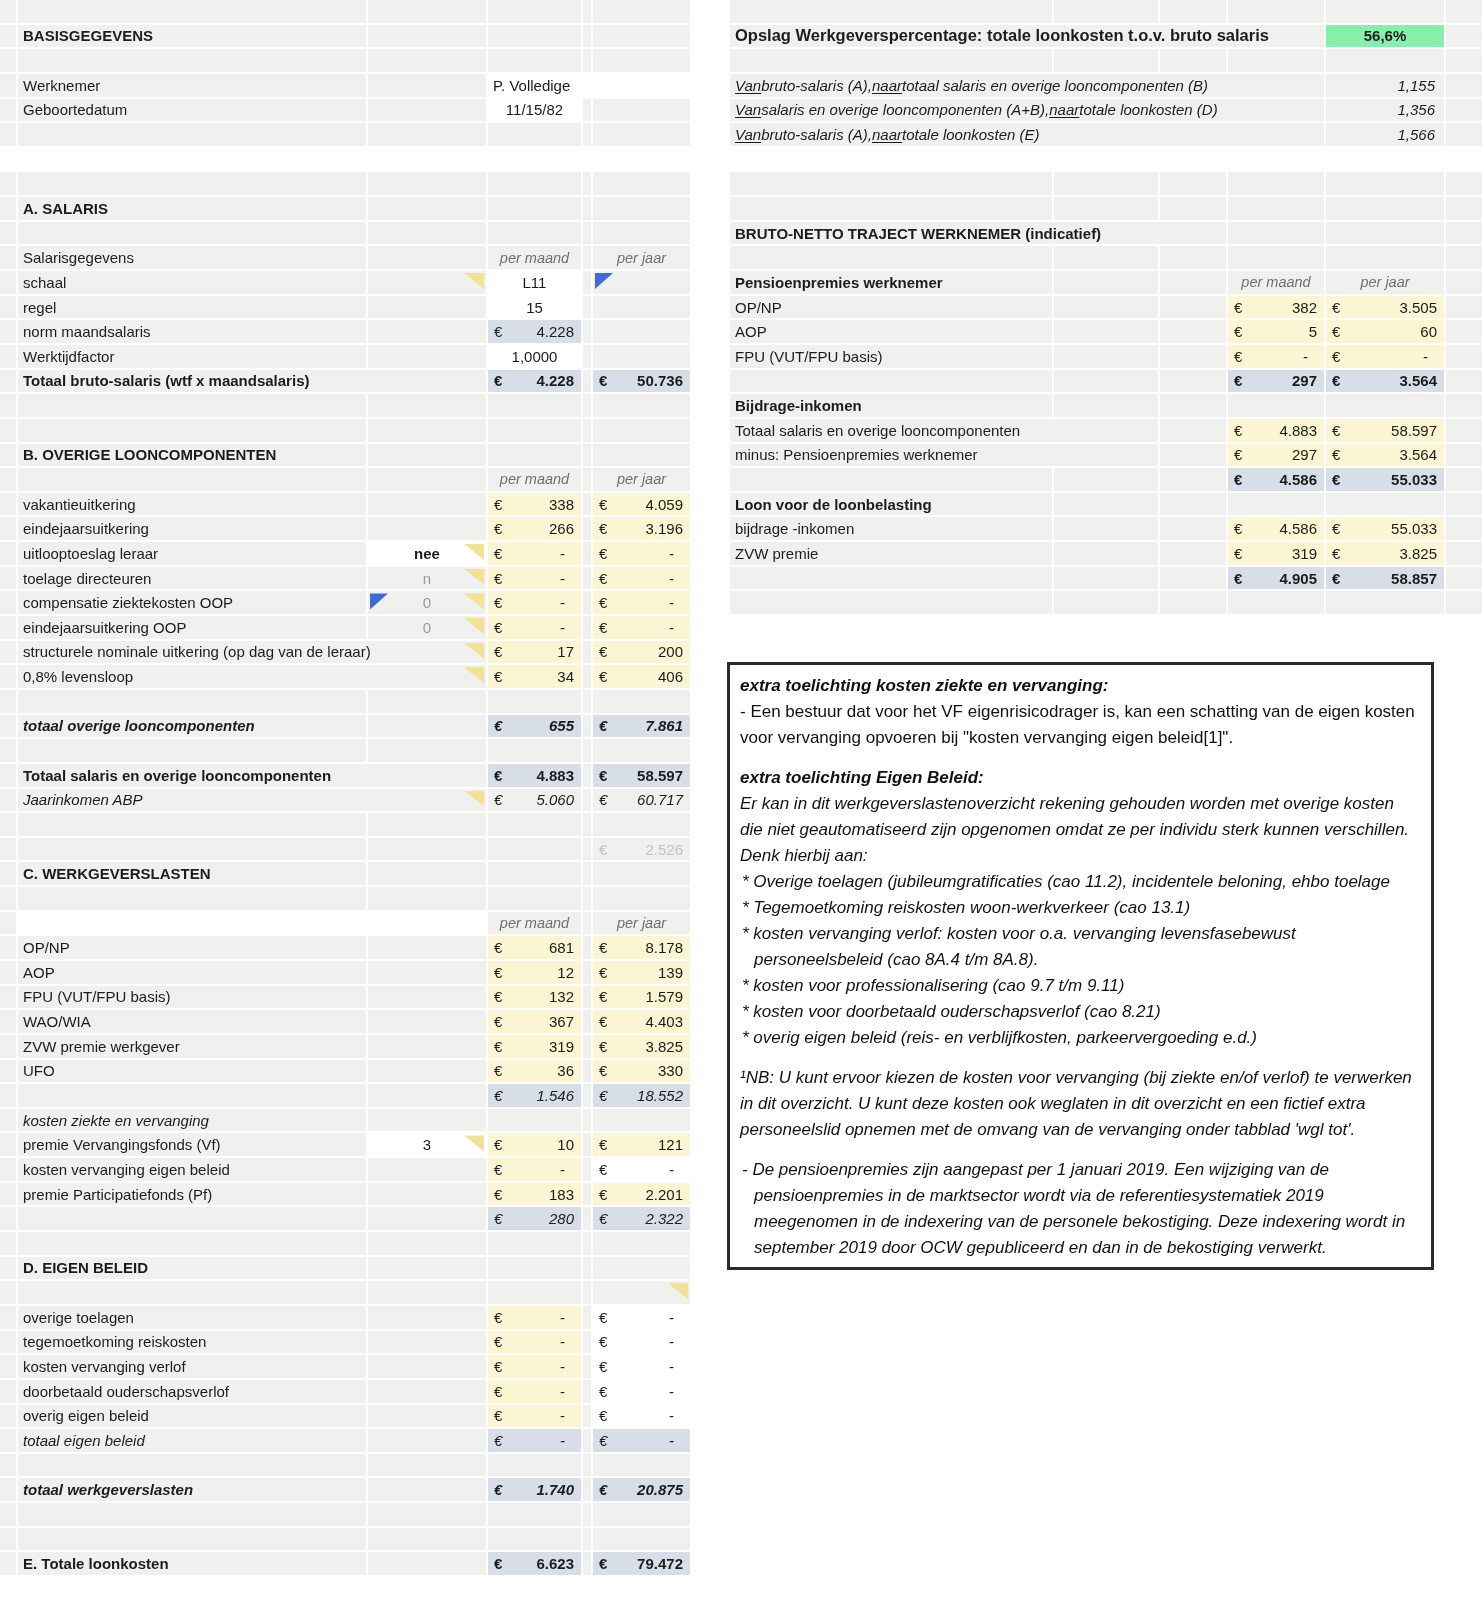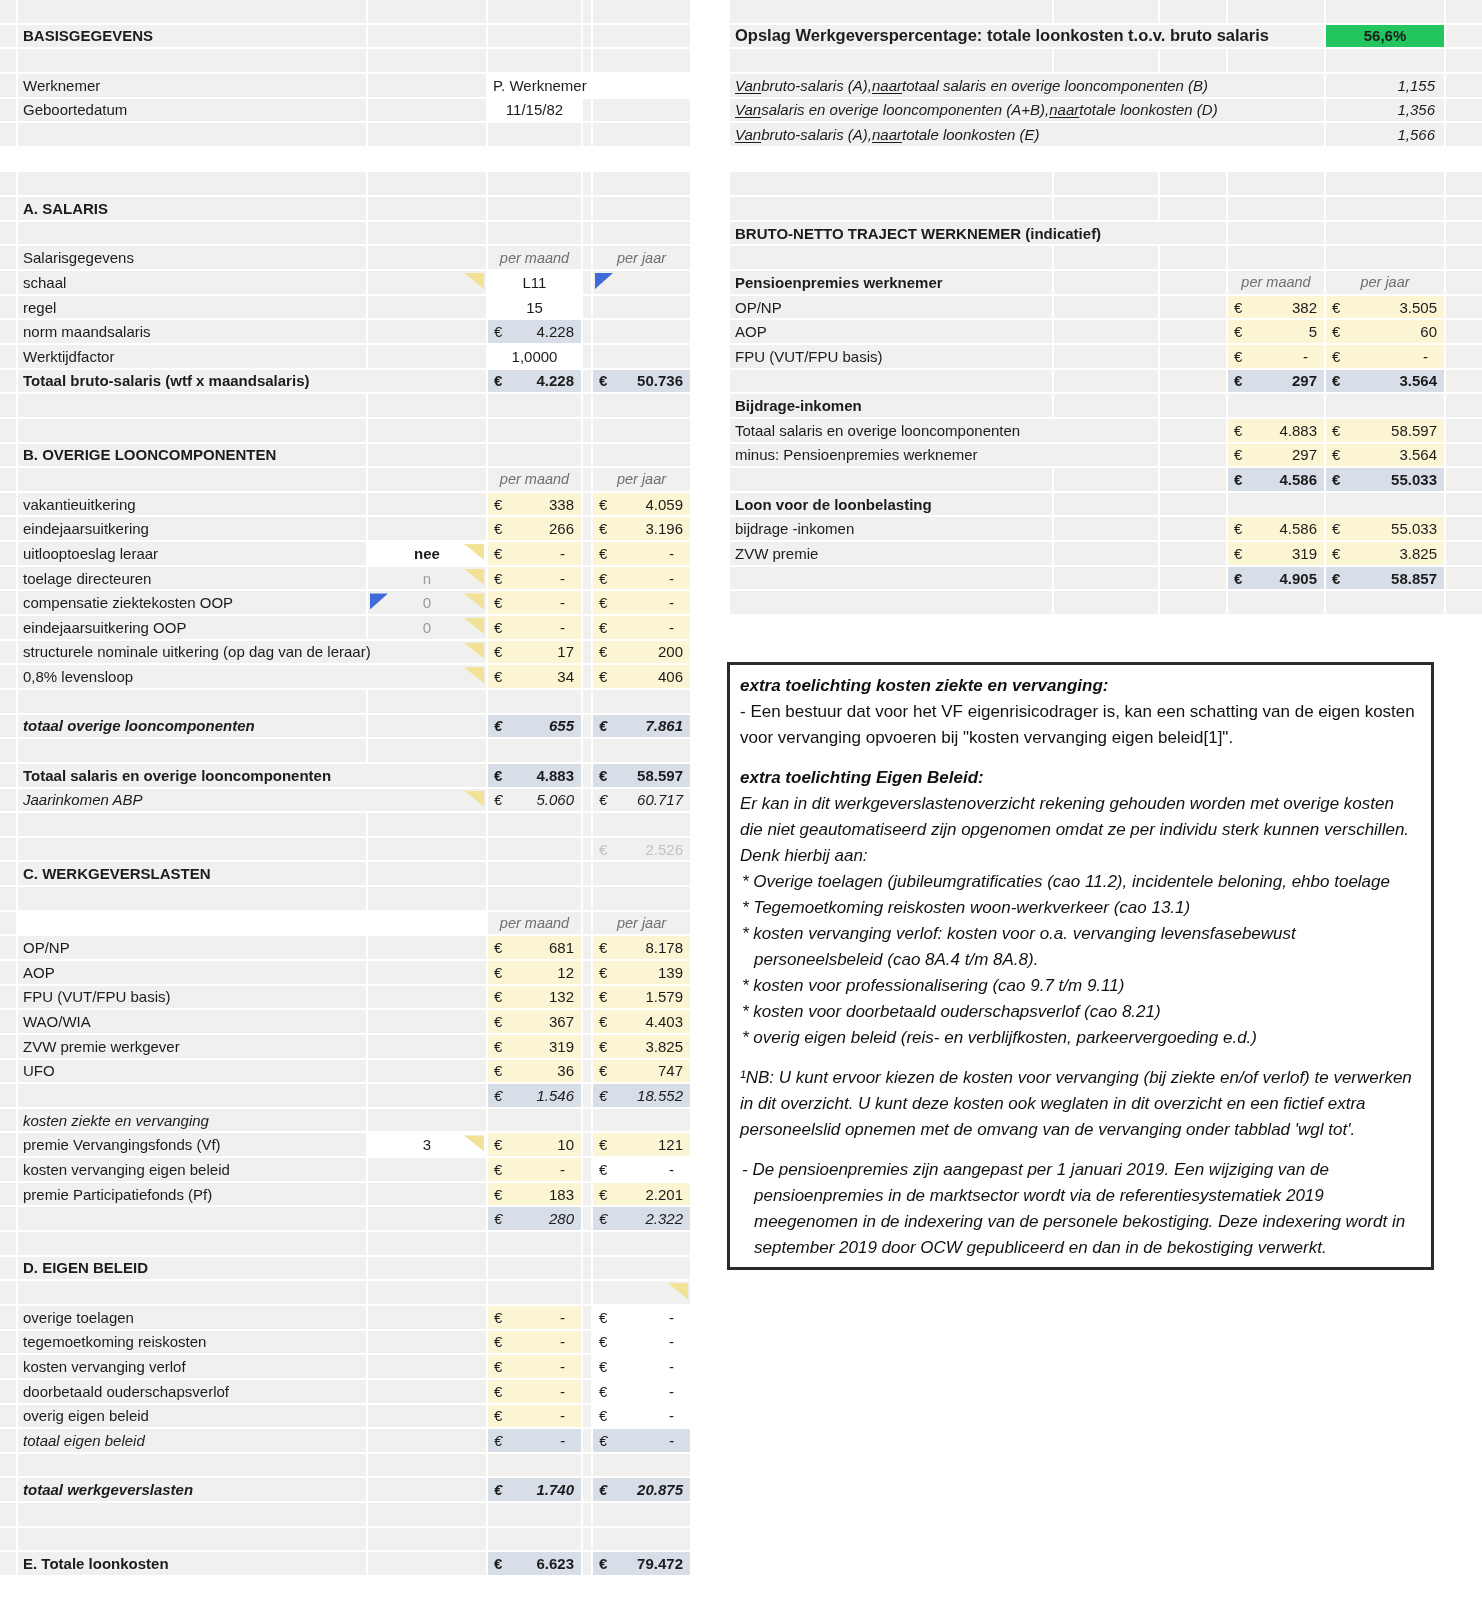--- a/index.html
+++ b/index.html
@@ -6,21 +6,21 @@
   body{width:1482px;height:1604px;position:relative;overflow:hidden;
        font-family:"Liberation Sans","DejaVu Sans",sans-serif;color:#1c1c1c;}
   .panel{position:absolute;top:0;display:grid;gap:2px;background:transparent;}
   #left-panel{left:0;width:690px;}
   #right-panel{left:730px;width:752px;}
   .c{background:#F0F0EE;position:relative;min-height:0;}
   .bw{background:#ffffff;}
   .w{background:#ffffff;}
   .y{background:#FBF5D3;}
   .t{background:#D7DEE8;}
-  .hl{background:#22c55e;}
+  .hl{background:#86efac;}
   .lbl{display:flex;align-items:center;padding-left:5px;font-size:15px;
        white-space:nowrap;overflow:visible;z-index:2;}
   .val{display:flex;justify-content:space-between;align-items:center;
        padding:0 7px 0 6px;font-size:15px;}
   .val .num{text-align:right;}
   .dash .num{padding-right:9px;}
   .b{font-weight:bold;}
   .i{font-style:italic;}
   .bi{font-weight:bold;font-style:italic;}
   .g{color:#9a9a9a;}
@@ -58,21 +58,21 @@
     <div class="c b lbl" style="grid-area: 2 / 2 / auto / span 1;">BASISGEGEVENS</div>
     <div class="c" style="grid-area: 3 / 1;"></div>
     <div class="c" style="grid-area: 3 / 2;"></div>
     <div class="c" style="grid-area: 3 / 3;"></div>
     <div class="c" style="grid-area: 3 / 4;"></div>
     <div class="c" style="grid-area: 3 / 5;"></div>
     <div class="c" style="grid-area: 3 / 6;"></div>
     <div class="c" style="grid-area: 4 / 1;"></div>
     <div class="c" style="grid-area: 4 / 3;"></div>
     <div class="c lbl" style="grid-area: 4 / 2 / auto / span 1;">Werknemer</div>
-    <div class="c w lbl" style="grid-area: 4 / 4 / auto / span 3;">P. Werknemer</div>
+    <div class="c w lbl" style="grid-area: 4 / 4 / auto / span 3;">P. Volledige</div>
     <div class="c" style="grid-area: 5 / 1;"></div>
     <div class="c" style="grid-area: 5 / 3;"></div>
     <div class="c" style="grid-area: 5 / 5;"></div>
     <div class="c" style="grid-area: 5 / 6;"></div>
     <div class="c lbl" style="grid-area: 5 / 2 / auto / span 1;">Geboortedatum</div>
     <div class="c w lbl ac" style="grid-area: 5 / 4 / auto / span 1;">11/15/82</div>
     <div class="c" style="grid-area: 6 / 1;"></div>
     <div class="c" style="grid-area: 6 / 2;"></div>
     <div class="c" style="grid-area: 6 / 3;"></div>
     <div class="c" style="grid-area: 6 / 4;"></div>
@@ -408,21 +408,21 @@
     <div class="c" style="grid-area: 44 / 1;"></div>
     <div class="c" style="grid-area: 44 / 3;"></div>
     <div class="c" style="grid-area: 44 / 5;"></div>
     <div class="c lbl" style="grid-area: 44 / 2 / auto / span 1;">UFO</div>
     <div class="c y val" style="grid-area: 44 / 4 / auto / span 1;">
       <span class="eur">€</span>
       <span class="num">36</span>
     </div>
     <div class="c y val" style="grid-area: 44 / 6 / auto / span 1;">
       <span class="eur">€</span>
-      <span class="num">747</span>
+      <span class="num">330</span>
     </div>
     <div class="c" style="grid-area: 45 / 1;"></div>
     <div class="c" style="grid-area: 45 / 2;"></div>
     <div class="c" style="grid-area: 45 / 3;"></div>
     <div class="c" style="grid-area: 45 / 5;"></div>
     <div class="c t i val" style="grid-area: 45 / 4 / auto / span 1;">
       <span class="eur">€</span>
       <span class="num">1.546</span>
     </div>
     <div class="c t i val" style="grid-area: 45 / 6 / auto / span 1;">

